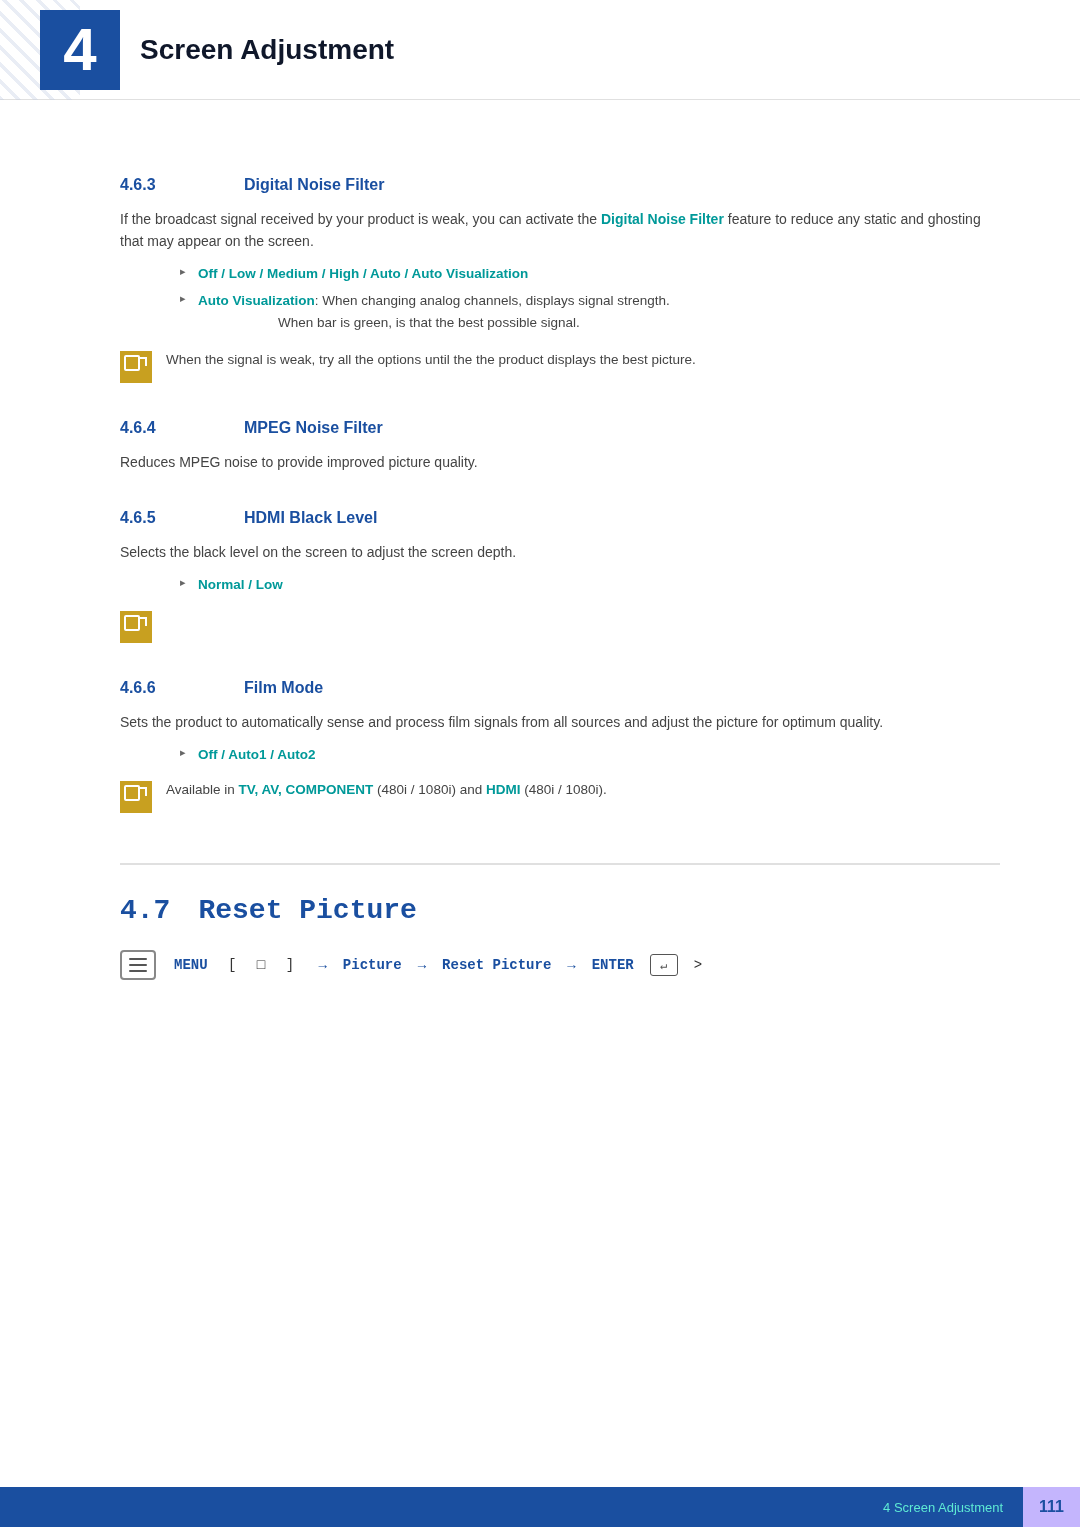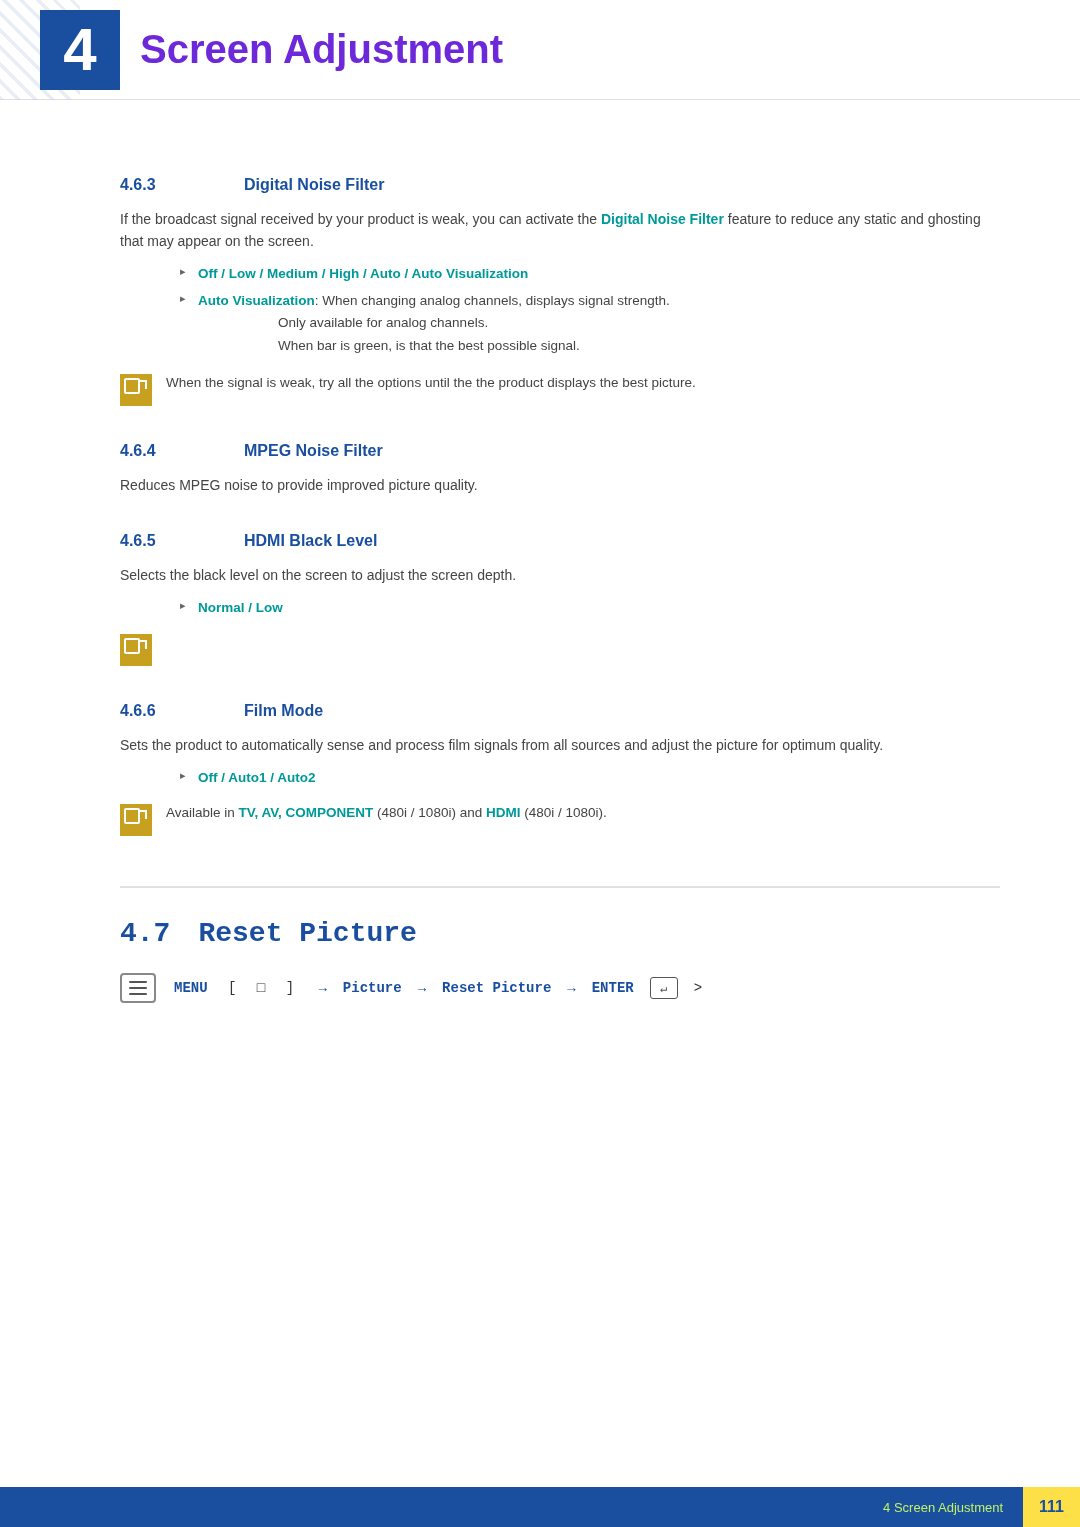--- a/index.html
+++ b/index.html
@@ -59,23 +59,23 @@
     }
     .chapter-num {
       font-size: 60px;
       font-weight: bold;
       color: #fff;
       line-height: 1;
       position: relative;
       z-index: 1;
     }
     .header-title {
-      font-size: 40px;
-      font-weight: bold;
-      color: #6d28d9;
+      font-size: 28px;
+      font-weight: bold;
+      color: #0f172a;
     }
 
     
     .content {
       padding: 40px 80px 80px 120px;
     }
 
     
     .section-heading {
       display: flex;
@@ -276,26 +276,26 @@
       left: 0;
       right: 0;
       height: 40px;
       background: #1a4fa0;
       display: flex;
       align-items: center;
       justify-content: flex-end;
       padding-right: 0;
     }
     .footer-text {
-      color: #bef264;
+      color: #5eead4;
       font-size: 13px;
       padding-right: 20px;
     }
     .footer-num {
-      background: #fde047;
+      background: #c4b5fd;
       color: #1a4fa0;
       font-weight: bold;
       font-size: 16px;
       padding: 0 16px;
       height: 100%;
       display: flex;
       align-items: center;
     }
   </style>
 </head>
@@ -317,21 +317,20 @@
   </div>
   <div class="section-body">
     If the broadcast signal received by your product is weak, you can activate the <span class="hl">Digital Noise Filter</span> feature to reduce any static and ghosting that may appear on the screen.
   </div>
   <ul class="bullet-list">
     <li>
       <span class="hl">Off / Low / Medium / High / Auto / Auto Visualization</span>
     </li>
     <li>
       <span class="hl">Auto Visualization</span><span>: When changing analog channels, displays signal strength.</span>
-      <div class="sub-indent">Only available for analog channels.</div>
       <div class="sub-indent">When bar is green, is that the best possible signal.</div>
     </li>
   </ul>
   <div class="note-box">
     <div class="note-icon"></div>
     <span class="note-text">When the signal is weak, try all the options until the the product displays the best picture.</span>
   </div>
 
   <div class="section-heading">
     <span class="section-number">4.6.4</span>

